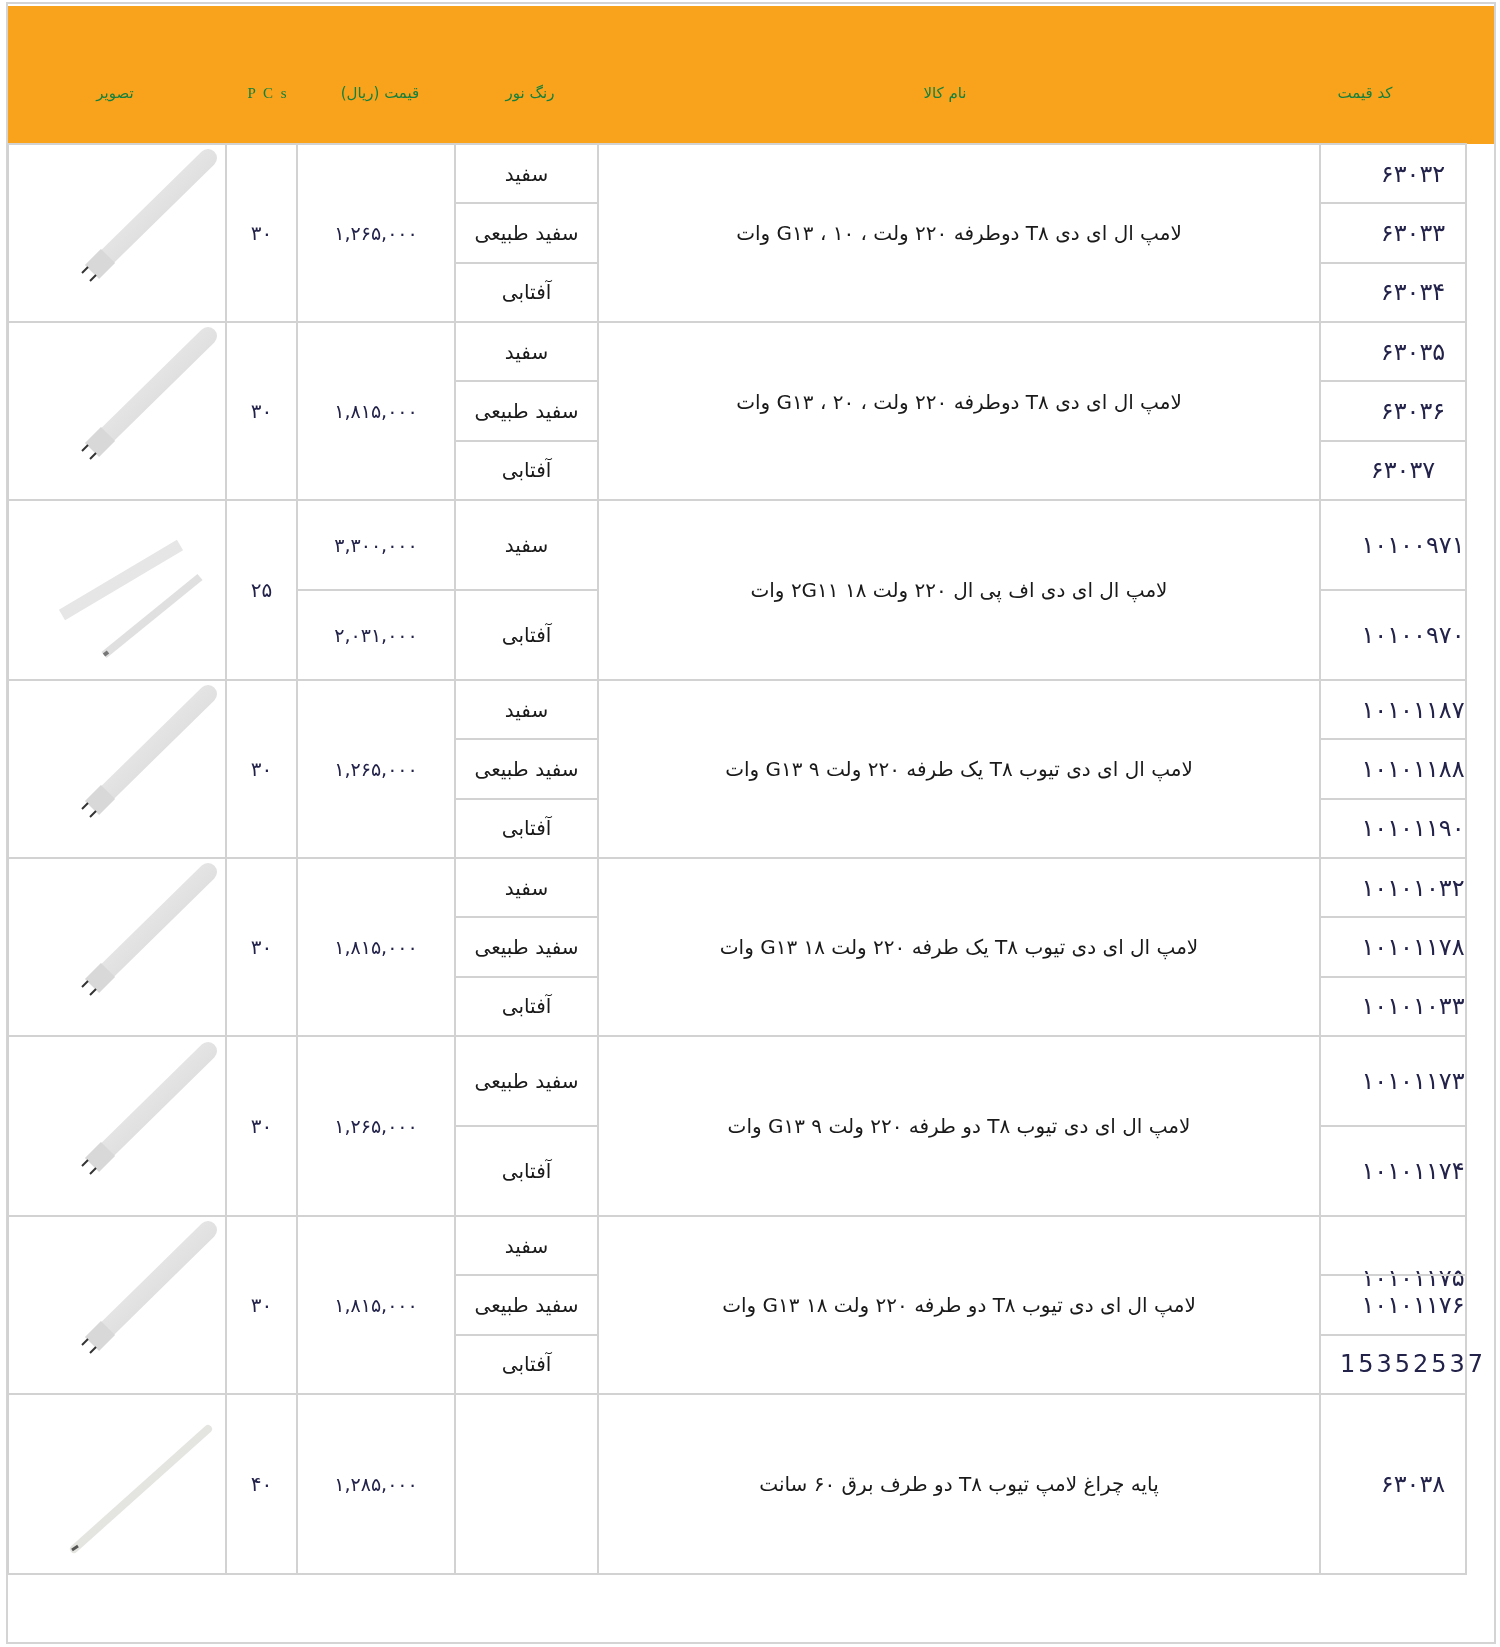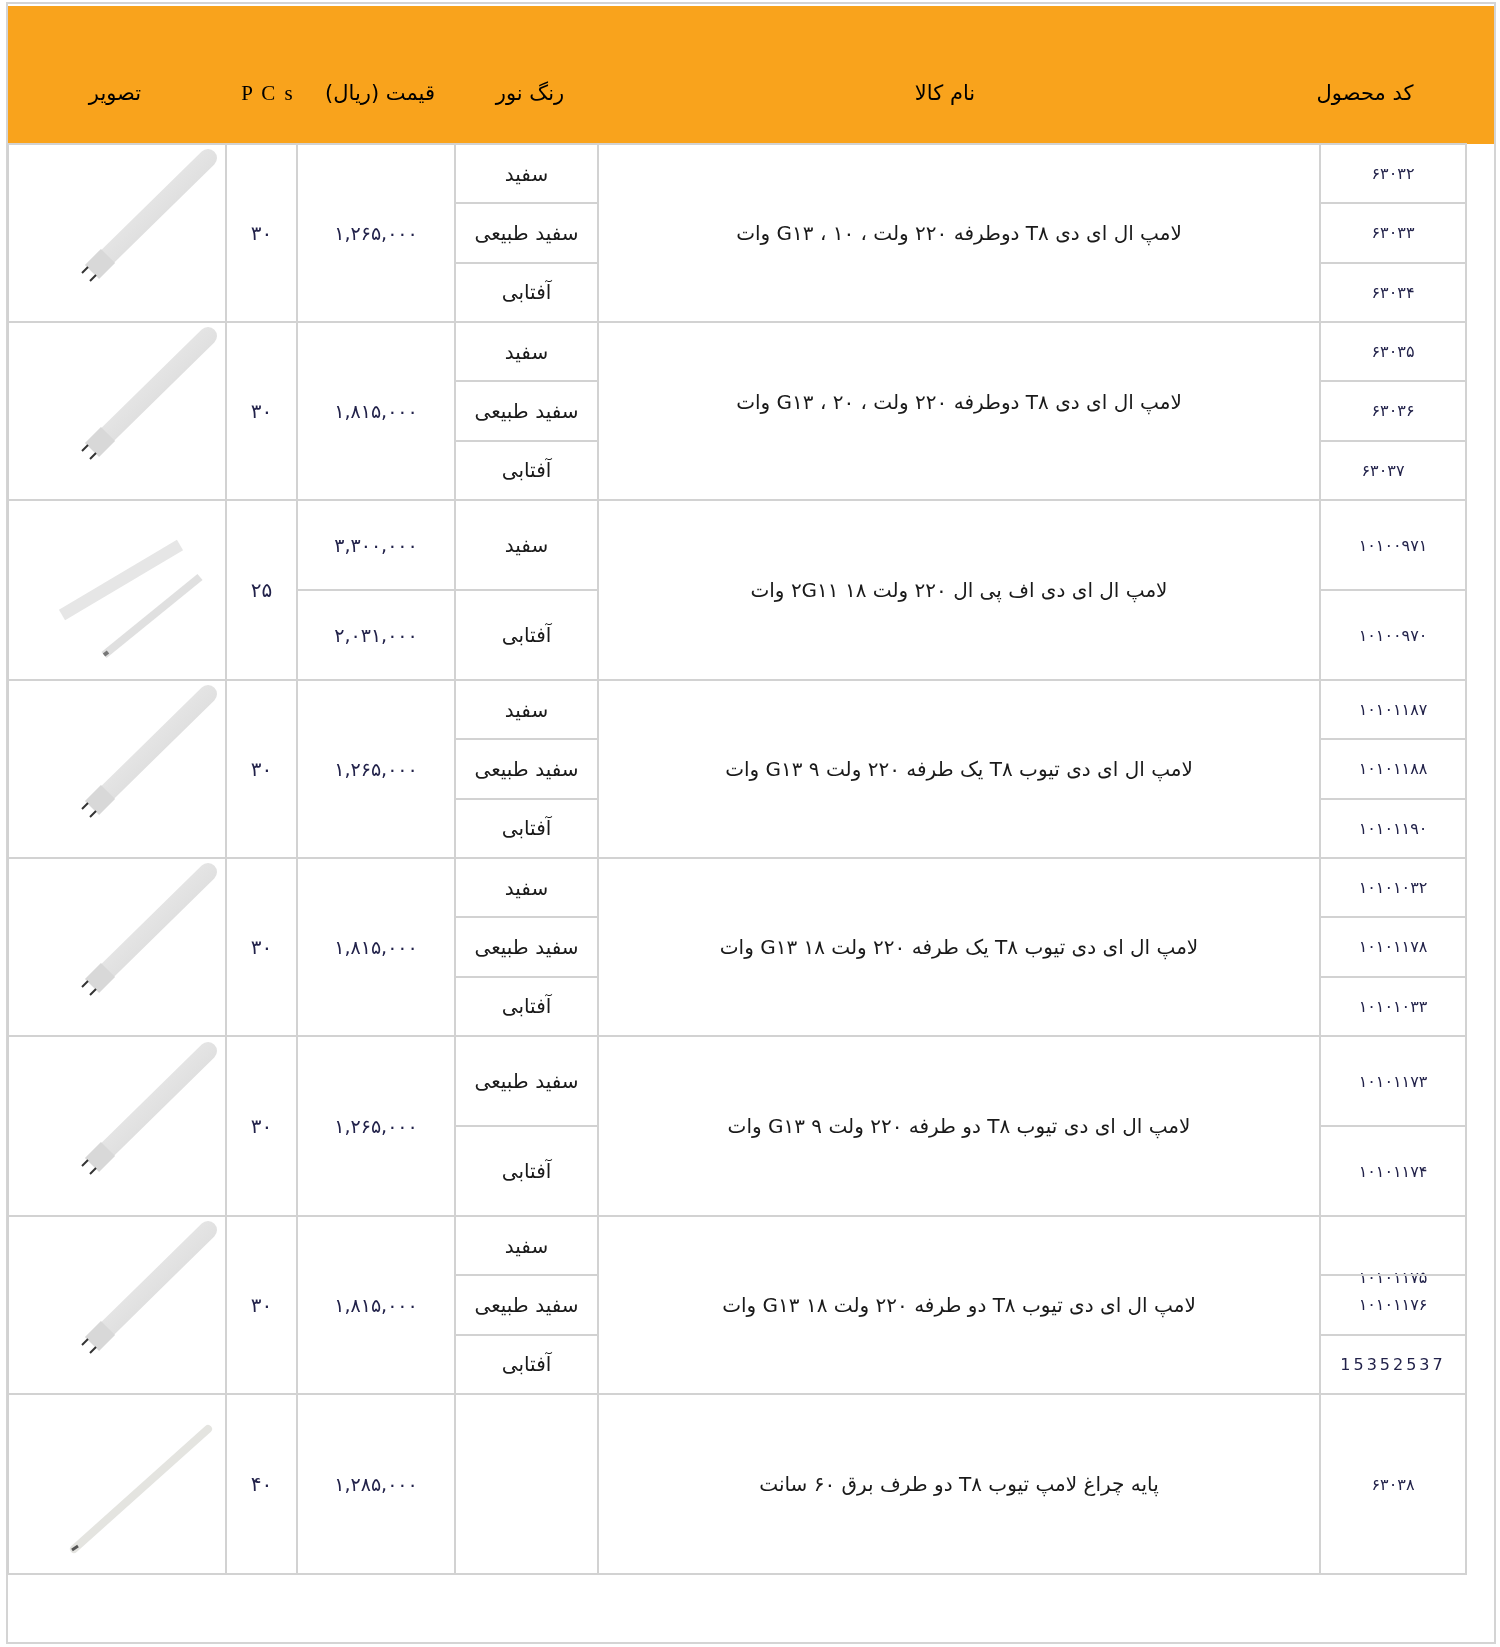--- a/index.html
+++ b/index.html
@@ -3,39 +3,39 @@
 <meta charset="utf-8">
 <style>
   html, body { margin: 0; padding: 0; background: #ffffff; }
   body { width: 1500px; height: 1647px; position: relative; overflow: hidden;
          font-family: "DejaVu Sans", sans-serif; color: #1a1a3a; }
   .sheet { position: absolute; left: 6px; top: 2px; width: 1490px; height: 1642px;
            border: 2px solid #d4d4d4; box-sizing: border-box; background: #fff; }
   .header { position: absolute; left: 8px; top: 6px; width: 1486px; height: 138px;
             background: #f9a31c; }
   .hcell { position: absolute; top: 0; height: 174px; display: flex; align-items: center;
-           justify-content: center; font-size: 21px; color: #000000; direction: rtl; }
+           justify-content: center; font-size: 15px; color: #15803d; direction: rtl; }
   .vline { position: absolute; width: 2px; background: #d2d2d2; }
   .hline { position: absolute; height: 2px; background: #d2d2d2; }
   .cell { position: absolute; display: flex; align-items: center; justify-content: center;
           direction: rtl; }
-  .code { font-size: 16px; color: #22224a; letter-spacing: 3px; }
+  .code { font-size: 24px; color: #22224a; letter-spacing: 3px; padding-left: 20px; }
   .name { font-size: 20px; color: #1a1a1a; }
   .color { font-size: 20px; color: #1a1a1a; }
   .price { font-size: 19px; color: #22224a; letter-spacing: 3px; direction: ltr; }
   .pcs { font-size: 20px; color: #22224a; letter-spacing: 2px; }
   .img { position: absolute; }
 </style>
 </head>
 <body>
 
 <div class="sheet"></div>
 
 <div class="header"></div>
-<div class="hcell" style="left:1290px;width:150px;top:6px;">کد محصول</div>
+<div class="hcell" style="left:1290px;width:150px;top:6px;">کد قیمت</div>
 <div class="hcell" style="left:600px;width:690px;top:6px;">نام کالا</div>
 <div class="hcell" style="left:460px;width:140px;top:6px;">رنگ نور</div>
 <div class="hcell" style="left:300px;width:160px;top:6px;">قیمت (ریال)</div>
 <div class="hcell" style="left:228px;width:80px;top:6px;font-family:'Liberation Serif',serif;direction:ltr;letter-spacing:2px;">P C s</div>
 <div class="hcell" style="left:20px;width:190px;top:6px;">تصویر</div>
 
 <div id="body-grid">
     <div class="vline" style="left:7px;top:144px;height:1430px;"></div>
     <div class="vline" style="left:225px;top:144px;height:1430px;"></div>
     <div class="vline" style="left:296px;top:144px;height:1430px;"></div>

